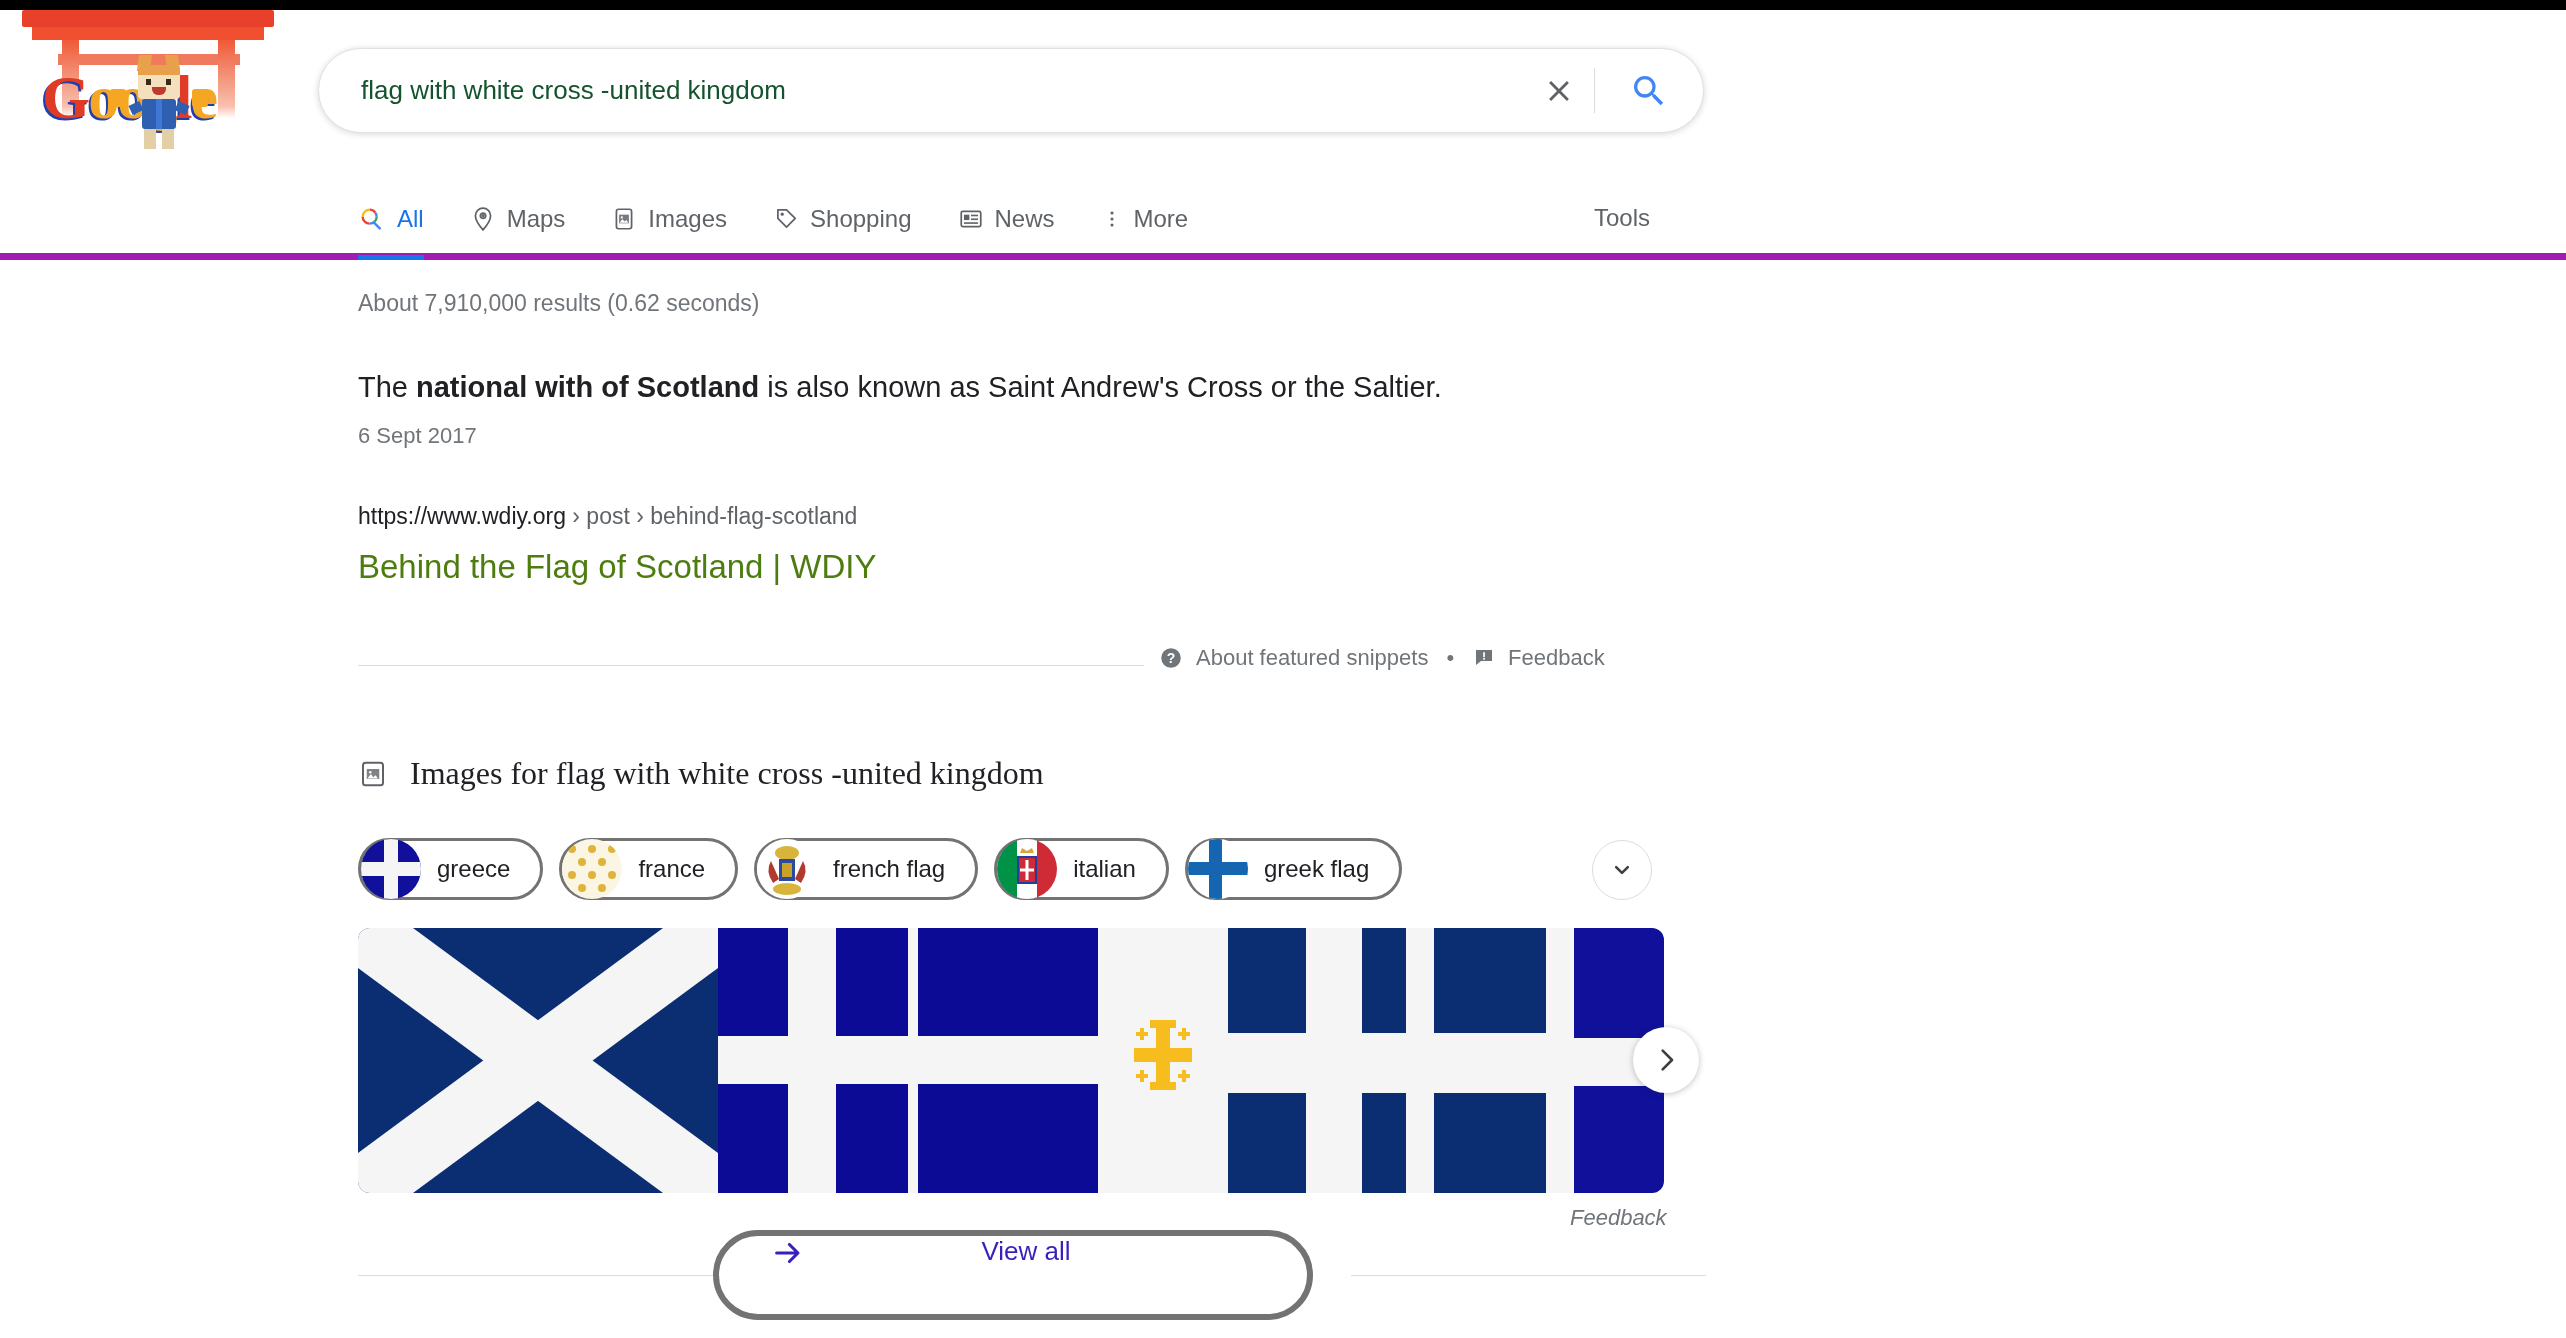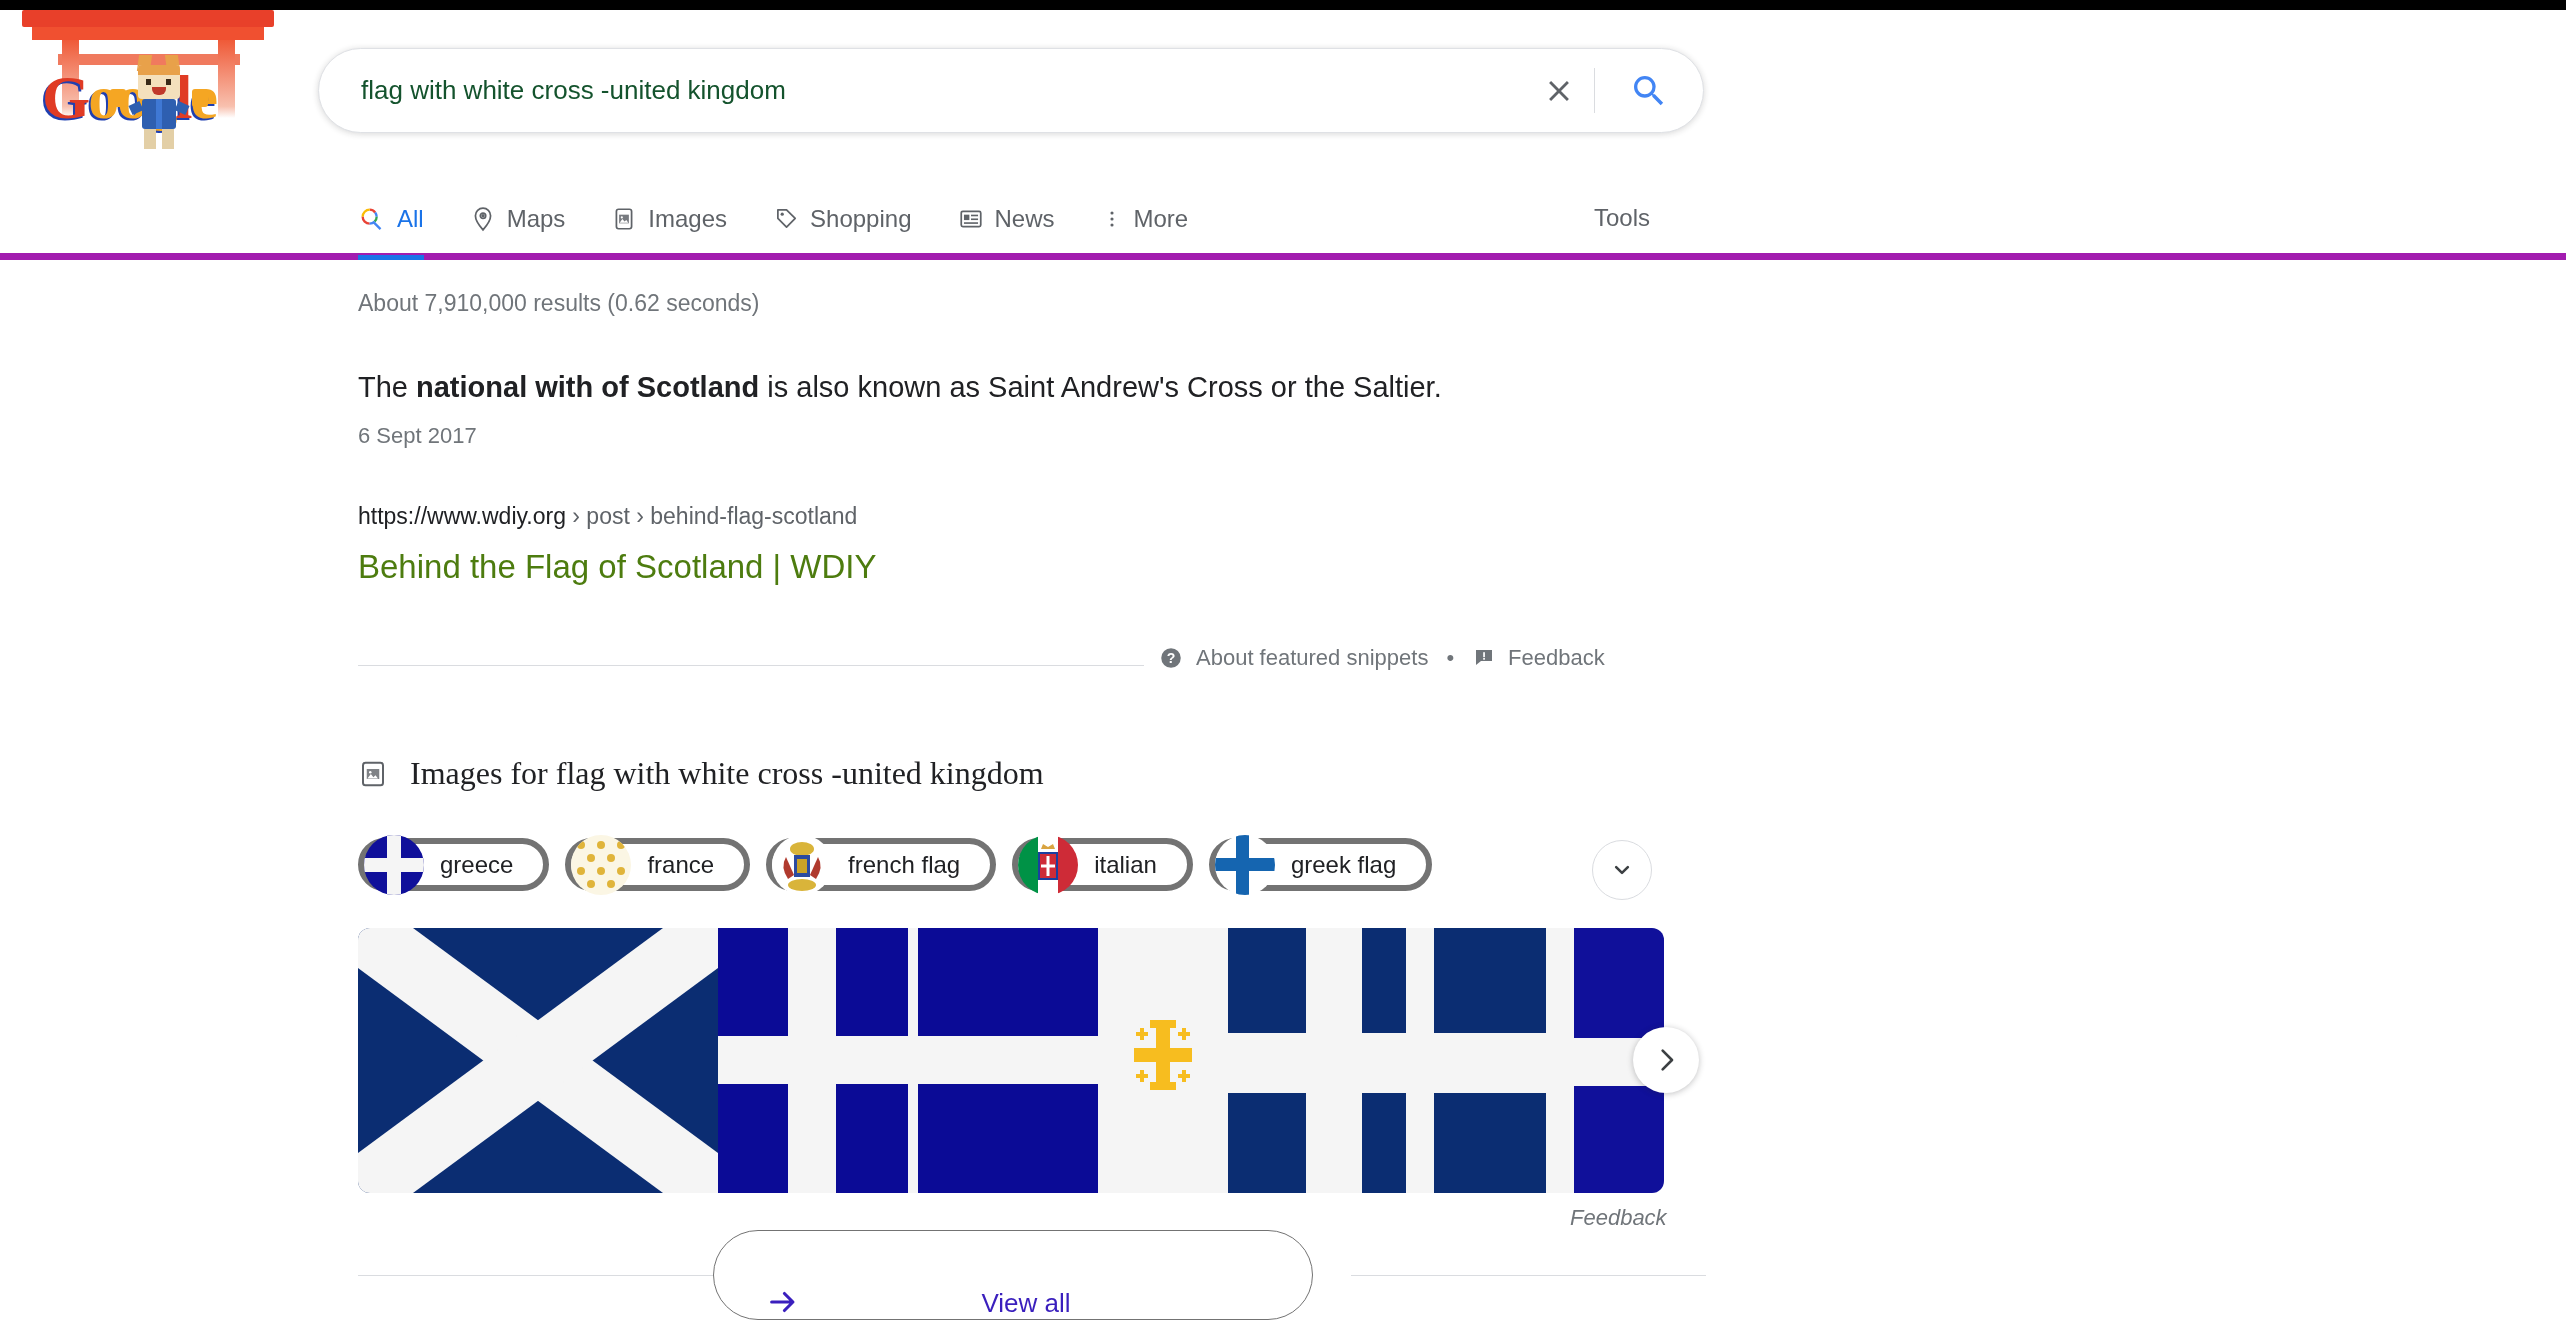--- a/index.html
+++ b/index.html
@@ -228,22 +228,22 @@
     position: absolute; left: 358px; top: 755px;
     display: flex; align-items: center; gap: 22px;
     font-size: 32px; color: #202124; font-family: Liberation Serif, serif;
   }
   .chips {
     position: absolute; left: 358px; top: 838px;
     display: flex; align-items: center; gap: 16px;
   }
   .chip {
     display: flex; align-items: center;
-    height: 53px;
-    border: 6px solid #737373;
+    height: 62px;
+    border: 3px solid #737373;
     border-radius: 31px;
     padding-right: 30px;
     background: #fff;
     cursor: pointer;
   }
   .chip-thumb {
     width: 60px; height: 60px;
     border-radius: 50%;
     overflow: hidden;
     margin-right: 16px;
@@ -295,24 +295,24 @@
     position: absolute; left: 0; top: 45px;
     width: 355px; height: 1px; background: #dadce0;
   }
   .va-line-r {
     position: absolute; right: 0; top: 45px;
     width: 355px; height: 1px; background: #dadce0;
   }
   .viewall-btn {
     position: absolute; left: 355px; top: 0;
     width: 600px; height: 90px;
-    border: 1px solid #737373;
+    border: 6px solid #737373;
     border-radius: 45px;
     background: #fff;
-    display: flex; align-items: flex-end;
+    display: flex; align-items: flex-start;
     cursor: pointer;
   }
   .va-arrow { margin-left: 52px; }
   .va-label {
     flex: 1; text-align: center;
     font-size: 26px; color: #3a1fbd;
     margin-right: 60px;
   }
 </style>
 </head>

